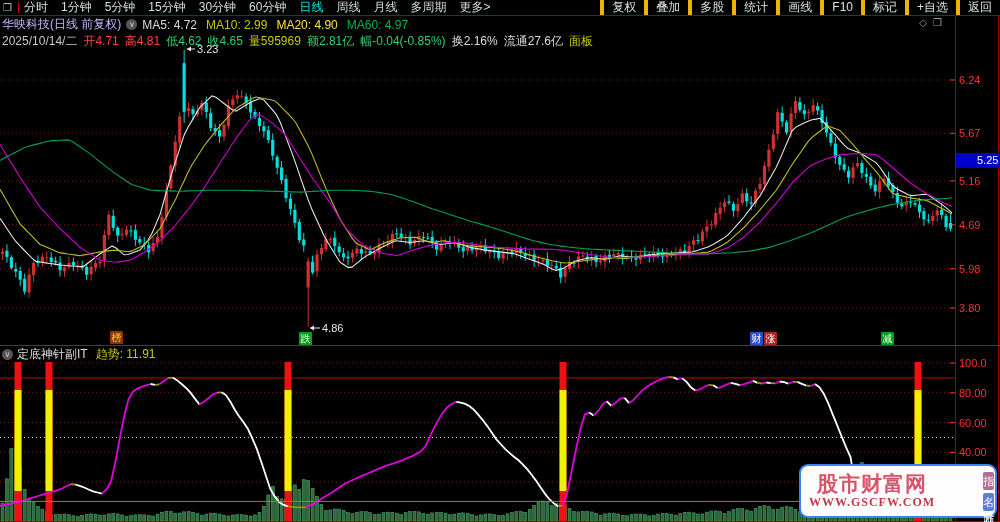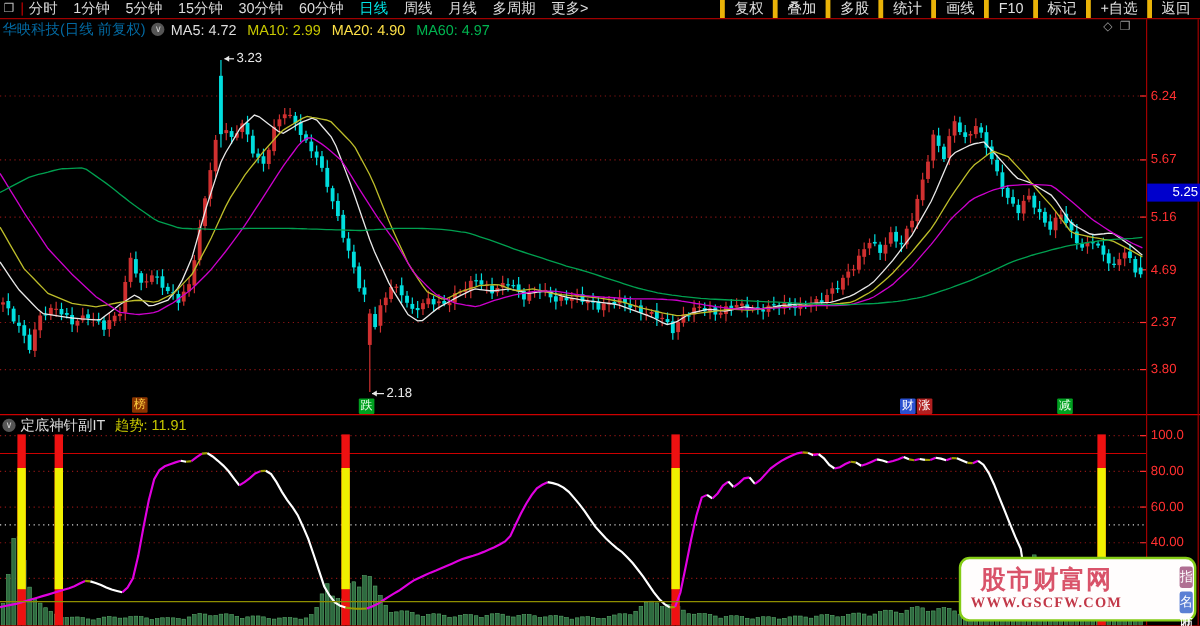--- a/index.html
+++ b/index.html
@@ -15,21 +15,21 @@
   #row1-sep { width:1px; height:11px; background:#c00000; margin:0 5px 0 6px; }
   .menu-item { margin-right:13px; cursor:default; white-space:nowrap; }
   .menu-item.active { color:#00e8e8;text-align:center; }
   #toolbar { margin-left:auto; display:flex; height:15px; align-items:center; }
   .tb-btn { padding:0 8px; border-left:4px solid #eab308; white-space:nowrap;
     font-size:12px; color:#e0e0e0; line-height:15px; }
 
   
   #row2 { position:absolute; left:2px; top:17px; height:15px; display:flex;
     align-items:center; font-size:12px; z-index:5; white-space:nowrap; }
-  #title { color:#0369a1; }
+  #title { color:#c4b5fd; }
   #title-chevron { display:inline-block; width:11px; height:11px; border-radius:50%;
     background:#555; color:#ccc; font-size:8px; line-height:11px; text-align:center;
     margin:0 5px; }
   .ma-token { margin-right:9px; }
   #row3 { position:absolute; left:2px; top:34px; height:15px; display:flex;
     align-items:center; font-size:12px; z-index:5; white-space:nowrap; }
   .info-token { margin-right:6px; }
   #corner-icons { position:absolute; right:52px; top:17px; color:#999;
     font-size:10px; z-index:5; letter-spacing:6px; }
 
@@ -49,21 +49,21 @@
   #ind-header { position:absolute; left:2px; top:347px; height:14px; display:flex;
     align-items:center; font-size:12px; z-index:5; white-space:nowrap; }
   #ind-chevron { display:inline-block; width:11px; height:11px; border-radius:50%;
     background:#555; color:#ccc; font-size:8px; line-height:11px; text-align:center;
     margin-right:4px; }
   #ind-name { color:#dcdcdc; margin-right:8px; }
   #ind-trend { color:#c8c800; }
 
   
   #watermark { position:absolute; left:799px; top:464px; width:198px; height:54px;
-    background:#fffdfd; border:2px solid #84cc16; border-radius:9px; z-index:9;
+    background:#fffdfd; border:2px solid #3b82f6; border-radius:9px; z-index:9;
     display:flex; align-items:center; padding:2px 4px 2px 8px; }
   #wm-left { flex:1; text-align:center; }
   #wm-title { font-size:21px; font-weight:bold; color:#d9536a; letter-spacing:1px;
     line-height:23px; }
   #wm-url { font-size:12px; font-weight:bold; color:#c23848;
     font-family:"Liberation Serif","DejaVu Serif",serif; letter-spacing:1px; }
   #wm-right { width:64px; display:flex; flex-direction:column; gap:3px;padding-left:48px; }
   .wm-chip { height:18px; font-size:11px; color:#fff; text-align:center;
     line-height:18px; border-radius:2px; }
   #wm-tag1 { background:#b06f92; }
@@ -831,40 +831,53 @@
         <span class="tb-btn">+自选</span>
         <span class="tb-btn">返回</span>
       </span>
   </div>
 
   <div id="row2">
     <span id="title">华映科技(日线 前复权)</span>
     <span id="title-chevron">∨</span>
     <span id="ma-tokens"><span class="ma-token" style="color: rgb(220, 220, 220);">MA5: 4.72</span><span class="ma-token" style="color: rgb(200, 200, 0);">MA10: 2.99</span><span class="ma-token" style="color: #fde047;">MA20: 4.90</span><span class="ma-token" style="color: rgb(0, 180, 80);">MA60: 4.97</span></span>
   </div>
+  <div id="row3">
+      <span class="info-token" style="color: rgb(200, 200, 200);">2025/10/14/二</span>
+      <span class="info-token" style="color: rgb(255, 64, 64);">开4.71</span>
+      <span class="info-token" style="color: rgb(255, 64, 64);">高4.81</span>
+      <span class="info-token" style="color: rgb(47, 208, 111);">低4.62</span>
+      <span class="info-token" style="color: rgb(47, 208, 111);">收4.65</span>
+      <span class="info-token" style="color: rgb(200, 200, 0);">量595969</span>
+      <span class="info-token" style="color: rgb(47, 208, 111);">额2.81亿</span>
+      <span class="info-token" style="color: rgb(47, 208, 111);">幅-0.04(-0.85%)</span>
+      <span class="info-token" style="color: rgb(220, 220, 220);">换2.16%</span>
+      <span class="info-token" style="color: rgb(220, 220, 220);">流通27.6亿</span>
+      <span class="info-token" style="color: rgb(200, 200, 0);">面板</span>
+    </div>
   <div id="corner-icons">◇❐</div>
 
   <div id="main-axis">
       <div class="axis-label" style="top: 74px;">6.24</div>
       <div class="axis-label" style="top: 127.261px;">5.67</div>
       <div class="axis-label" style="top: 174.915px;">5.16</div>
       <div class="axis-label" style="top: 218.832px;">4.69</div>
-      <div class="axis-label" style="top: 262.749px;">2.37</div>
+      <div class="axis-label" style="top: 262.749px;">5.98</div>
       <div class="axis-label" style="top: 301.994px;">3.80</div>
     </div>
   <div id="price-box">5.25</div>
   <div id="ind-axis">
       <div class="axis-label" style="top: 357.05px;">100.0</div>
       <div class="axis-label" style="top: 386.8px;">80.00</div>
       <div class="axis-label" style="top: 416.55px;">60.00</div>
       <div class="axis-label" style="top: 446.3px;">40.00</div>
     </div>
 
   <div class="annotation" id="anno-peak" style="left: 197px; top: 43px;">3.23</div>
-  <div class="annotation" id="anno-trough" style="left: 322px; top: 322px;">2.18</div>
+  <div class="annotation" id="anno-trough" style="left: 322px; top: 322px;">4.86</div>
   <div id="flags">
       <div class="event-flag" style="left: 110px; top: 331px; background: rgb(138, 53, 0); color: rgb(255, 208, 64);">榜</div>
       <div class="event-flag" style="left: 299px; top: 332px; background: rgb(0, 160, 32); color: rgb(234, 255, 234);">跌</div>
       <div class="event-flag" style="left: 750px; top: 332px; background: rgb(42, 80, 208); color: rgb(255, 255, 255);">财</div>
       <div class="event-flag" style="left: 764px; top: 332px; background: rgb(176, 32, 32); color: rgb(255, 255, 255);">涨</div>
       <div class="event-flag" style="left: 881px; top: 332px; background: rgb(0, 160, 32); color: rgb(234, 255, 234);">减</div>
     </div>
 
   <div id="ind-header">
     <span id="ind-chevron">∨</span>

